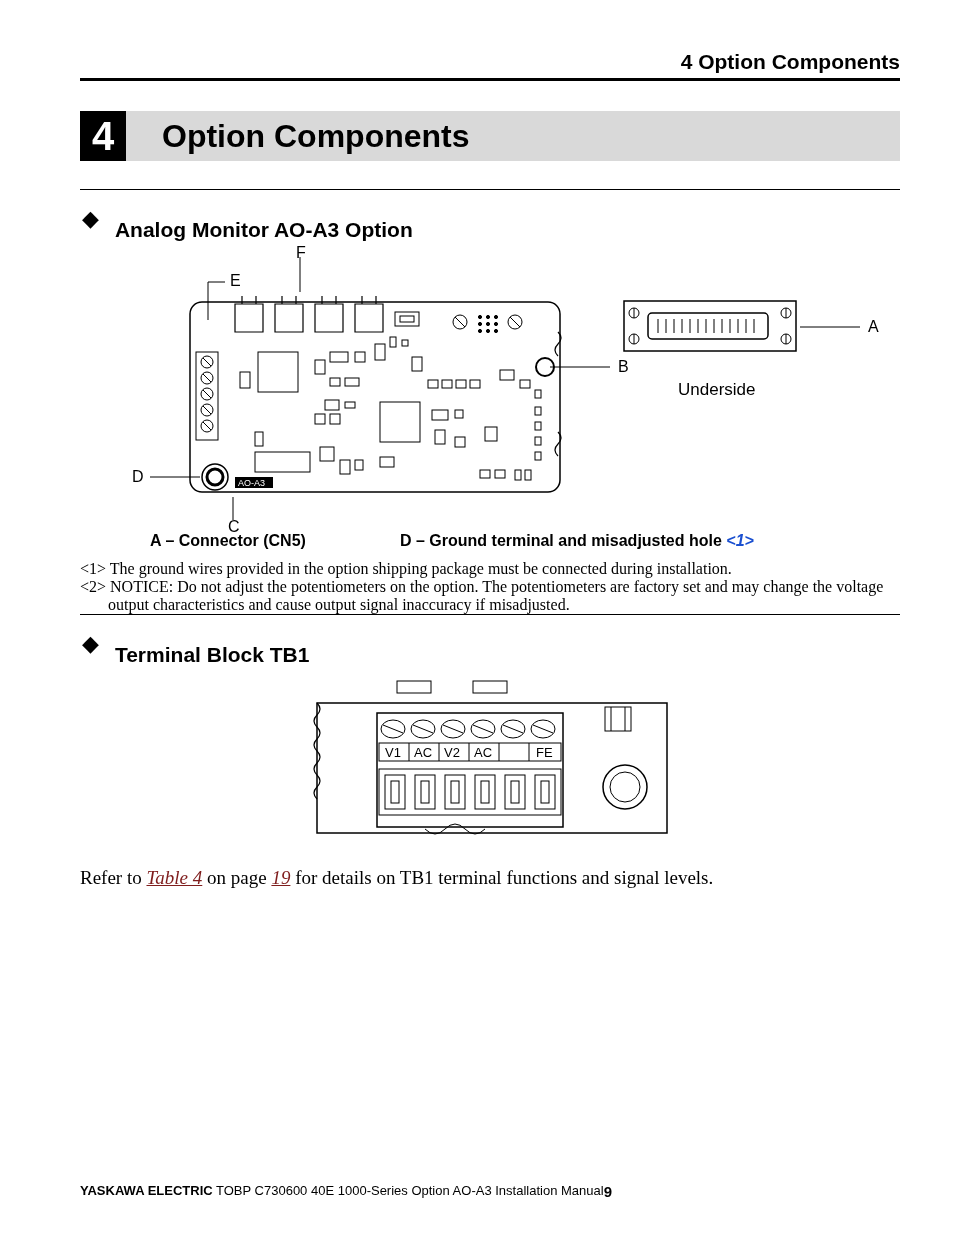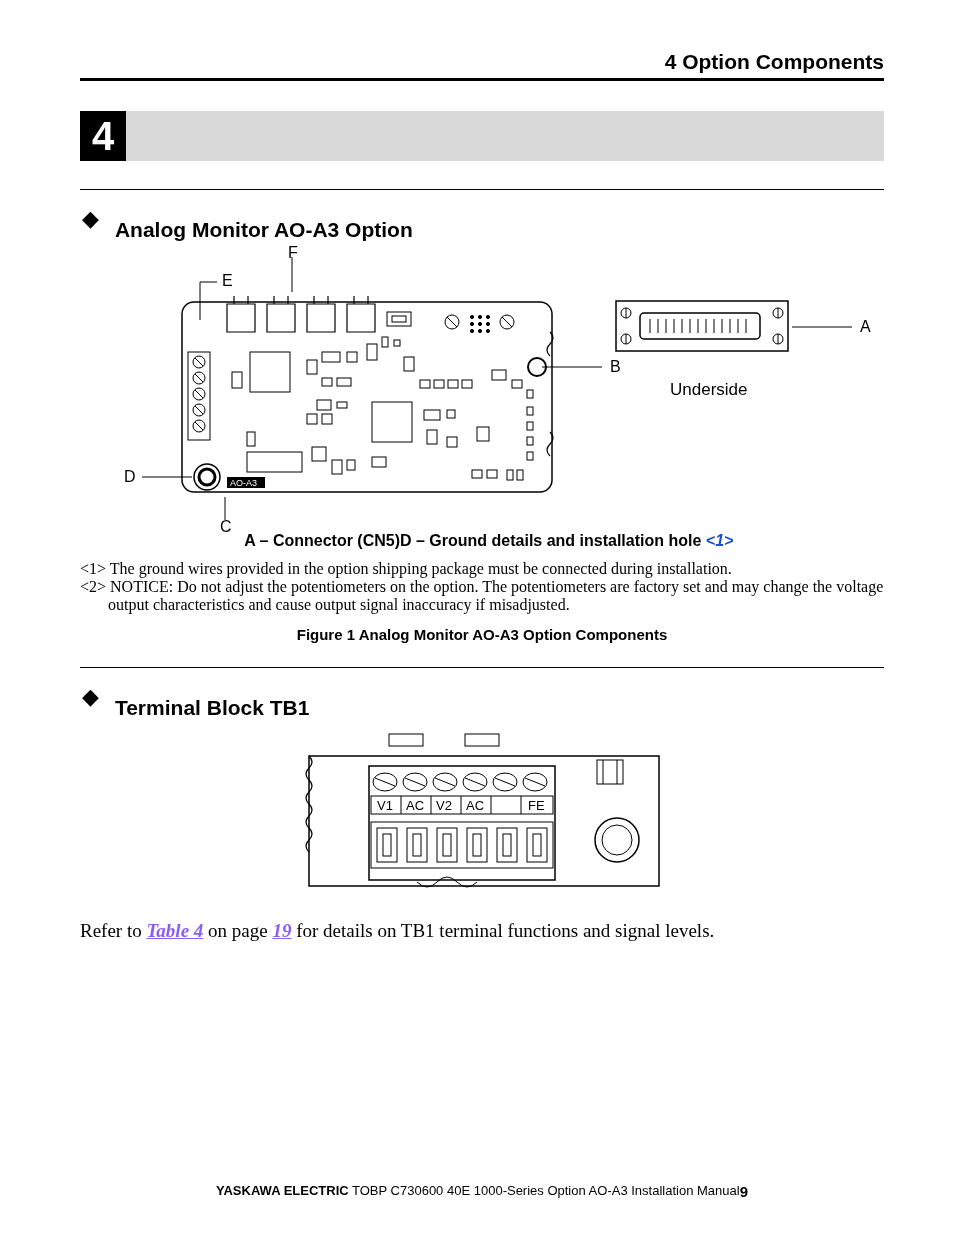--- a/index.html
+++ b/index.html
@@ -8,21 +8,21 @@
     margin: 0;
     padding: 0;
     background: #fff;
     color: #000;
   }
   .page {
     width: 954px;
     height: 1240px;
     position: relative;
     box-sizing: border-box;
-    padding: 50px 70px 40px 80px;
+    padding: 50px 54px 40px 80px;
   }
   .running-header {
     text-align: right;
     font-size: 21px;
     font-weight: bold;
     margin-bottom: 4px;
   }
   .header-rule {
     border: 0;
     border-top: 3px solid #000;
@@ -78,21 +78,20 @@
   .board-svg { position: absolute; left: 90px; top: 30px; }
   .under-svg { position: absolute; left: 530px; top: 45px; }
   .lbl { position: absolute; font-family: Arial,Helvetica,sans-serif; font-size: 16px; }
 
   .legend-row {
     display: flex;
     font-weight: bold;
     font-size: 16px;
     margin: 4px 0;
     padding-left: 70px;
-    text-align: right;
   }
   .legend-row .col1 { width: 250px; }
   .legend-row .col2 { }
   .legend-row .ref { color: #1a4fd0; font-style: italic; }
 
   .notes {
     font-family: "Times New Roman", Times, serif;
     font-size: 16px;
     margin: 10px 0 0 0;
   }
@@ -105,44 +104,45 @@
     margin: 12px 0 24px 0;
   }
 
   .tb1-svg { display: block; margin: 6px auto 20px auto; }
 
   .body-text {
     font-family: "Times New Roman", Times, serif;
     font-size: 19px;
     margin: 6px 0;
   }
-  .body-text .link { color: #8b5cf6; font-style: italic; font-weight: bold; }
+  .body-text .link { color: #7f1d1d; font-style: italic; font-weight: normal; }
 
   .footer {
     position: absolute;
     left: 80px;
     right: 70px;
     bottom: 40px;
     display: flex;
-    justify-content: center;
+    justify-content: flex-start;
     font-size: 13px;
   }
   .footer .left .brand { font-weight: bold; }
   .footer .pnum { font-weight: bold; font-size: 15px; }
 </style>
 </head>
 <body>
 
 <div class="page">
 
   <div class="running-header">4  Option Components</div>
   <hr class="header-rule">
 
   <div class="chapter-bar">
     <div class="chapter-num-box">4</div>
+    <div class="chapter-title">Option Components</div>
   </div>
 
   <div class="section-row">
     <span class="diamond">◆</span>
     <span class="section-title">Analog Monitor AO-A3 Option</span>
   </div>
 
   <div class="fig-wrap">
 
     <svg class="board-svg" width="400" height="230" viewBox="0 0 400 230">
@@ -292,30 +292,29 @@
     <span class="lbl" style="left:588px; top:128px; font-size:17px">Underside</span>
     <span class="lbl" style="left:138px; top:266px">C</span>
     <span class="lbl" style="left:42px; top:216px">D</span>
     <span class="lbl" style="left:140px; top:20px">E</span>
     <span class="lbl" style="left:206px; top:-8px">F</span>
   </div>
 
   <div>
     <div class="legend-row">
       <span class="col1">A  –  Connector (CN5)</span>
-      <span class="col2"><span>D  –  Ground details and installation hole </span><span class="ref">&lt;1&gt;</span></span>
+      <span class="col2"><span>D  –  Ground terminal and misadjusted hole </span><span class="ref">&lt;1&gt;</span></span>
     </div>
   </div>
 
   <div class="notes">
     <div class="note-line">&lt;1&gt; The ground wires provided in the option shipping package must be connected during installation.</div>
     <div class="note-line">&lt;2&gt; NOTICE: Do not adjust the potentiometers on the option. The potentiometers are factory set and may change the voltage output characteristics and cause output signal inaccuracy if misadjusted.</div>
   </div>
 
-  <div class="figure-caption">Figure 1  Analog Monitor AO-A3 Option Components</div>
 
   <div class="section-row">
     <span class="diamond">◆</span>
     <span class="section-title">Terminal Block TB1</span>
   </div>
 
   <svg class="tb1-svg" width="370" height="170">
 
     <rect x="92" y="4" width="34" height="12" fill="#fff" stroke="#000"></rect>
     <rect x="168" y="4" width="34" height="12" fill="#fff" stroke="#000"></rect>

